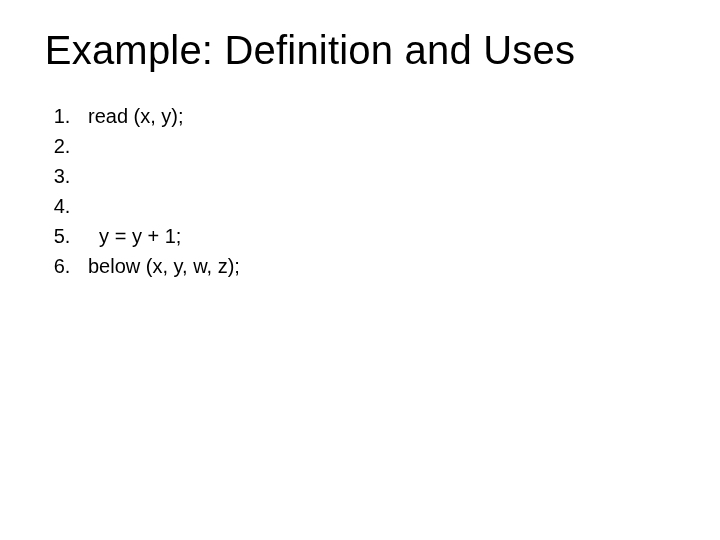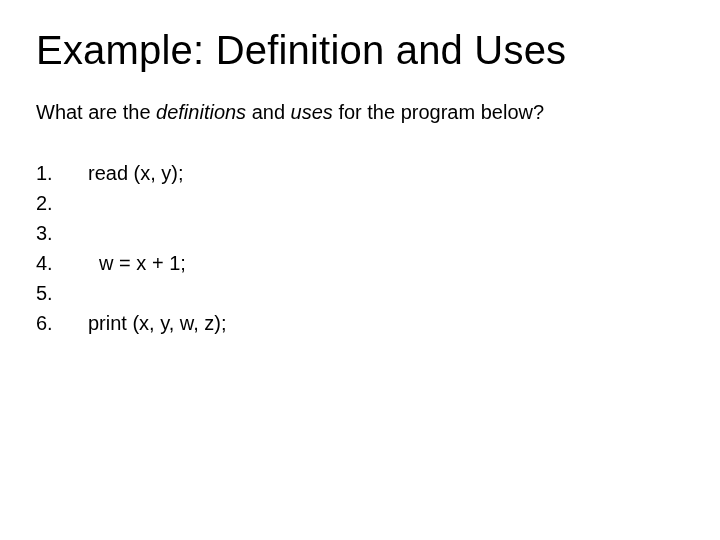--- a/index.html
+++ b/index.html
@@ -9,20 +9,21 @@
     height: 540px;
     background: #fff;
     font-family: Arial, Helvetica, sans-serif;
     color: #000;
   }
   .slide {
     width: 620px;
     height: 540px;
     box-sizing: border-box;
     padding: 24px 36px;
+    text-align: center;
   }
   .title {
     font-size: 40px;
     font-weight: 400;
     margin: 4px 0 28px 0;
     letter-spacing: 0.2px;
   }
   .question {
     font-size: 20px;
     margin: 0 0 34px 0;
@@ -43,41 +44,38 @@
     white-space: pre;
   }
 </style>
 </head>
 <body>
 
 <div class="slide">
 
   <h1 class="title">Example: Definition and Uses</h1>
 
-  <p class="question">
-    <span>What are the </span><span class="ital">definitions</span><span> and </span><span class="ital">uses</span><span> for the program below?</span>
-  </p>
 
   <div class="code-list">
     <div class="code-row">
       <span class="num">1.</span>
       <span class="code">read (x, y);</span>
     </div>
     <div class="code-row">
       <span class="num">2.</span>
     </div>
     <div class="code-row">
       <span class="num">3.</span>
     </div>
     <div class="code-row">
       <span class="num">4.</span>
-      <span class="code">  w = x + 1;</span>
     </div>
     <div class="code-row">
       <span class="num">5.</span>
+      <span class="code">  y = y + 1;</span>
     </div>
     <div class="code-row">
       <span class="num">6.</span>
-      <span class="code">print (x, y, w, z);</span>
+      <span class="code">below (x, y, w, z);</span>
     </div>
   </div>
 
 </div>
 
 </body></html>

